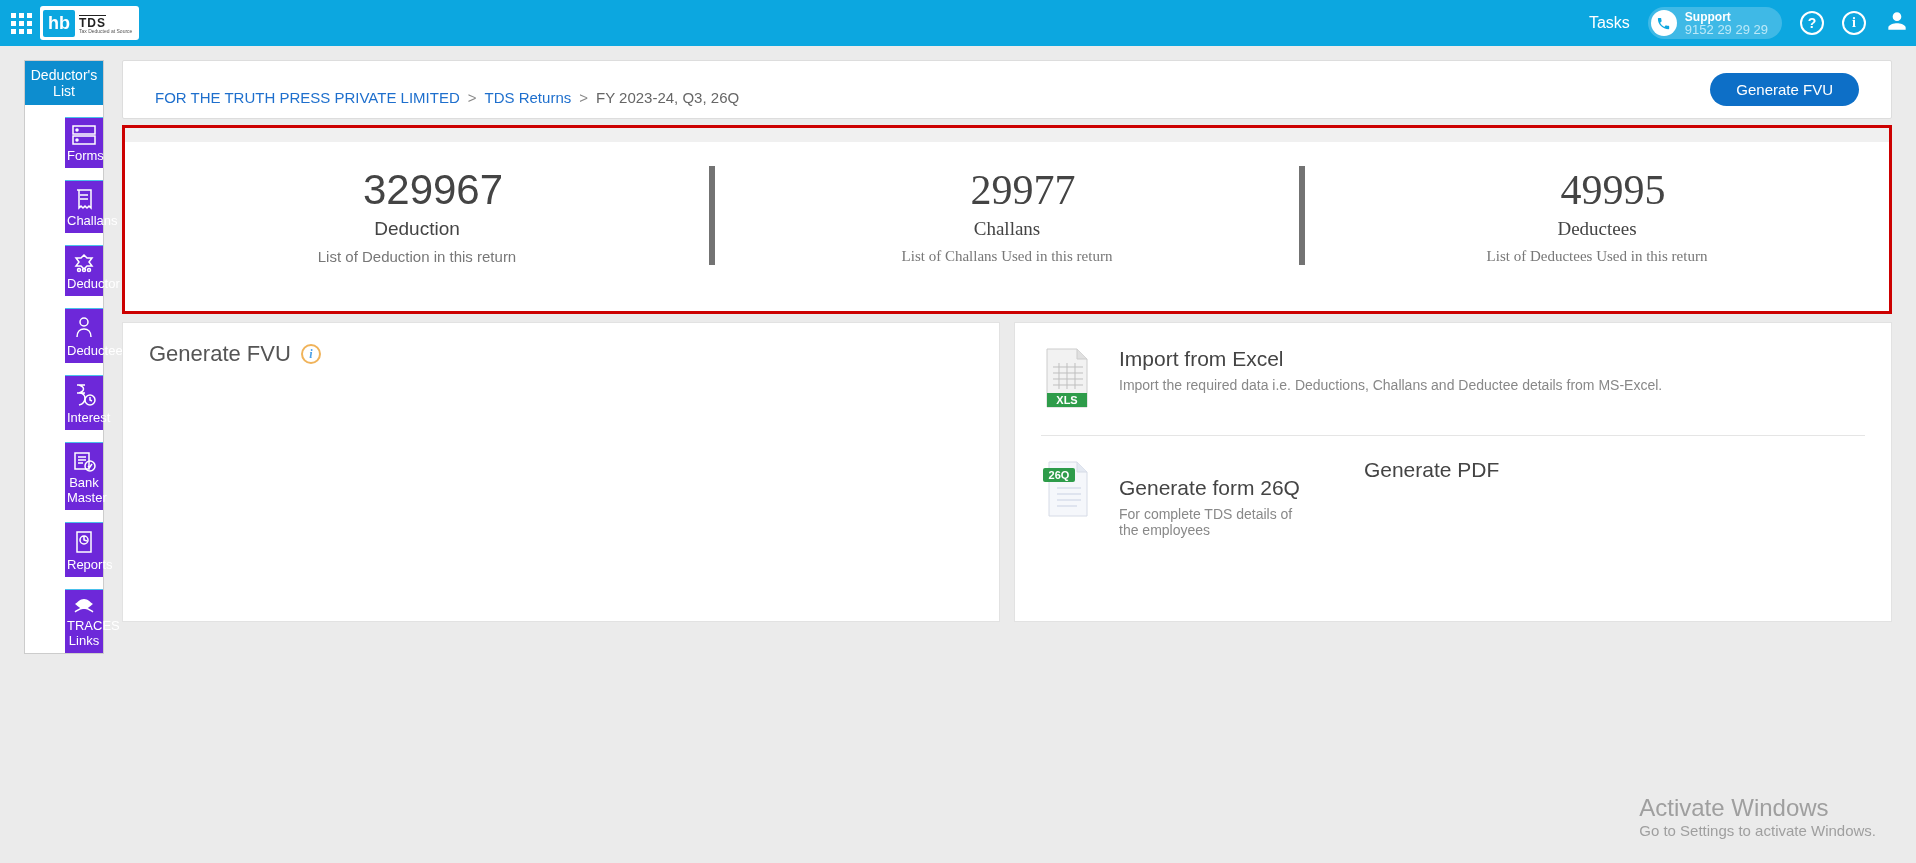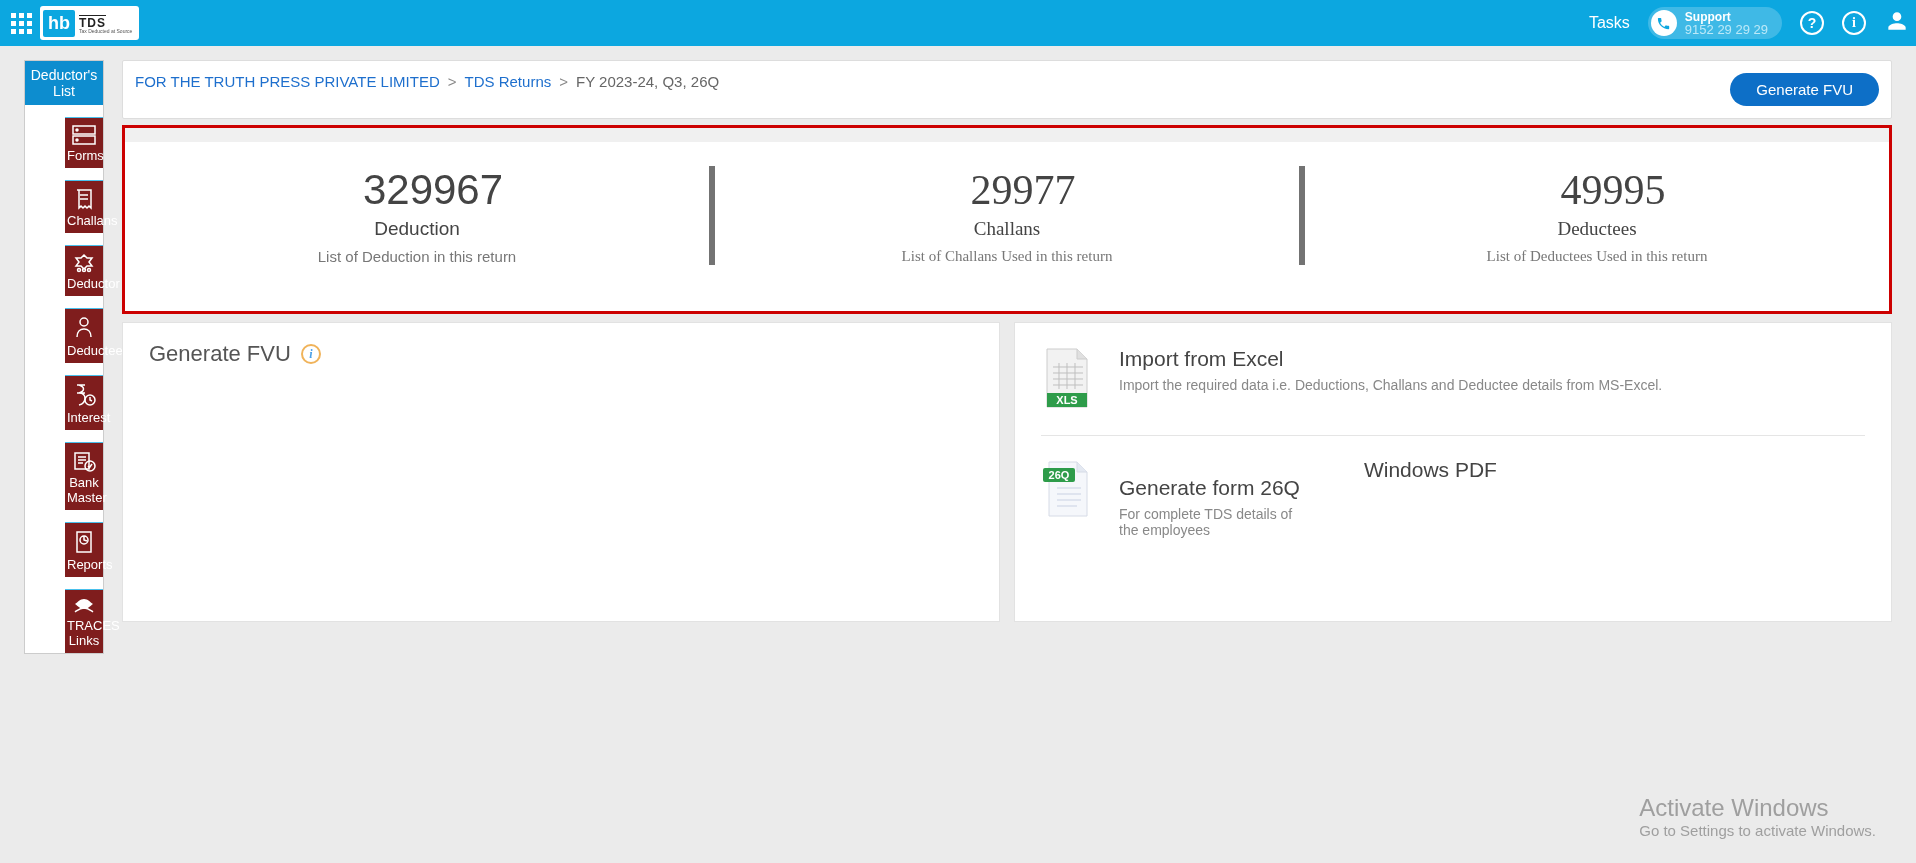--- a/index.html
+++ b/index.html
@@ -90,35 +90,35 @@
       background:#fff;padding:8px 2px;
     }
     .avatar{
       width:38px;height:38px;border-radius:50%;
       background:#ef7d00;color:#fff;margin:0 auto 4px;
       display:flex;align-items:center;justify-content:center;
       font-weight:600;font-size:16px;
     }
     .tan{font-size:12px;color:#333;}
     .side-item{
-      background:#7f1d1d;color:#fff;
+      background:#6d28d9;color:#fff;
       border-top:1px solid #49c0ec;
       padding:6px 2px 5px; cursor:pointer;
       font-size:13px;
       margin-left:40px;
     }
     .side-item svg{stroke:#fff;fill:none;stroke-width:1.5;display:block;margin:0 auto 2px;}
 
     
     .main{
       flex:1; margin:14px 24px 0 18px;
     }
     .bc-row{
       background:#fff;border:1px solid #ddd;border-radius:2px;
-      padding:12px 12px; display:flex;align-items:flex-start;gap:8px;
+      padding:12px 32px; display:flex;align-items:flex-end;gap:8px;
       font-size:15px;
     }
     .bc-link{color:#1e6fcd;cursor:pointer;}
     .bc-sep{color:#888;}
     .bc-curr{color:#666;}
     .gen-btn{
       margin-left:auto;background:#0d6fc7;color:#fff;border:none;
       border-radius:30px;padding:8px 26px;font-size:15px;cursor:pointer;
     }
 
@@ -369,21 +369,21 @@
                   <line x1="16" y1="48" x2="36" y2="48"></line>
               </g>
               <rect x="2" y="10" width="32" height="14" rx="2" fill="#2e9c4a"></rect>
               <text x="18" y="21" text-anchor="middle" fill="#fff" font-size="11" font-weight="700" font-family="Arial">26Q</text>
             </svg>
           </div>
           <div class="gen-col">
             <div class="gen-title">Generate form 26Q</div>
             <div class="gen-sub">For complete TDS details of the employees</div>
           </div>
-          <div class="gen-pdf">Windows PDF</div>
+          <div class="gen-pdf">Generate PDF</div>
         </div>
       </div>
     </div>
 
   </div>
 </div>
 
 <div class="watermark">
   <div class="wm1">Activate Windows</div>
   <div class="wm2">Go to Settings to activate Windows.</div>

